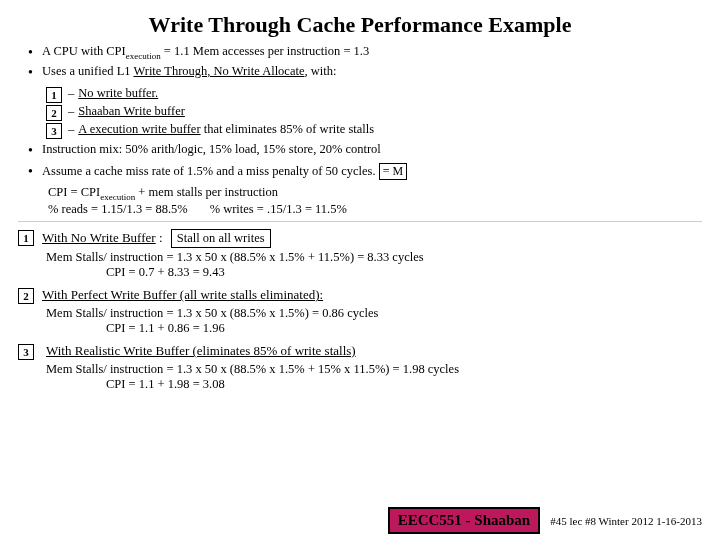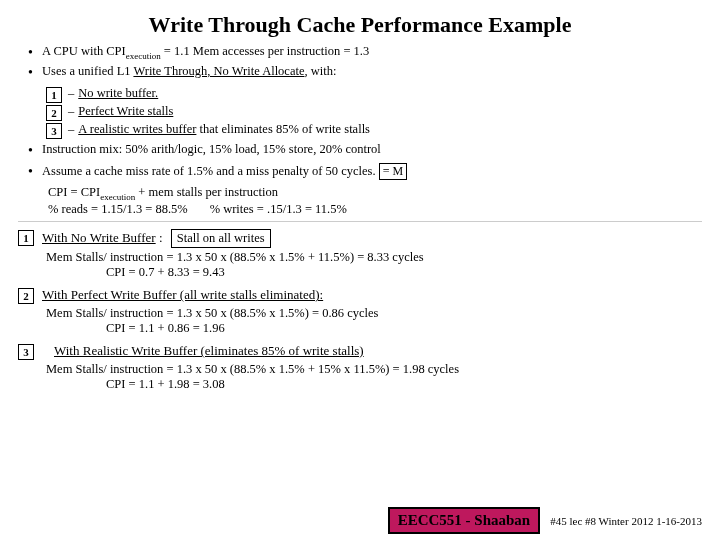--- a/index.html
+++ b/index.html
@@ -146,26 +146,26 @@
 
   <div class="numbered-list">
     <div class="numbered-item">
       <span class="num-box">1</span>
       <span class="dash">–</span>
       <span><span class="underline">No write buffer.</span></span>
     </div>
     <div class="numbered-item">
       <span class="num-box">2</span>
       <span class="dash">–</span>
-      <span><span class="underline">Perfect Write stalls</span></span>
+      <span><span class="underline">Shaaban Write buffer</span></span>
     </div>
     <div class="numbered-item">
       <span class="num-box">3</span>
       <span class="dash">–</span>
-      <span><span class="underline">A realistic writes buffer</span> that eliminates 85% of write stalls</span>
+      <span><span class="underline">A execution write buffer</span> that eliminates 85% of write stalls</span>
     </div>
   </div>
 
   <div class="bullet-section" style="margin-top:3px;">
     <div class="bullet-item">
       <span class="bullet-dot">•</span>
       <span>Instruction mix:  50% arith/logic,  15% load, 15% store, 20% control</span>
     </div>
     <div class="bullet-item">
       <span class="bullet-dot">•</span>
@@ -205,21 +205,21 @@
     </div>
     <div class="section-content">
       <div>Mem Stalls/ instruction  =   1.3 x 50  x  (88.5%  x  1.5%) = 0.86  cycles</div>
       <div style="margin-left:60px;">CPI =  1.1  + 0.86 =   1.96</div>
     </div>
   </div>
 
   <div class="section-block">
     <div class="section-header">
       <span class="num-box">3</span>
-      <span style="margin-left:16px;">
+      <span style="margin-left:8px;">
         <span class="underline">With Realistic Write Buffer (eliminates 85% of write stalls)</span>
       </span>
     </div>
     <div class="section-content">
       <div>Mem Stalls/ instruction  =   1.3 x 50  x  (88.5%  x  1.5%  +  15% x 11.5%) = 1.98  cycles</div>
       <div style="margin-left:60px;">CPI =  1.1  + 1.98 =   3.08</div>
     </div>
   </div>
 
   <div class="footer-bar">

